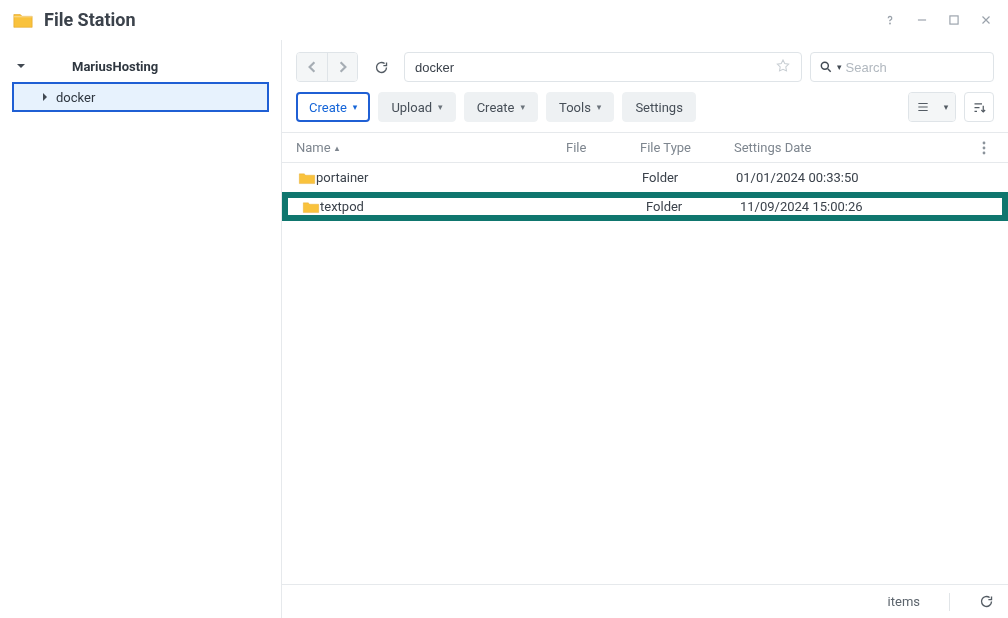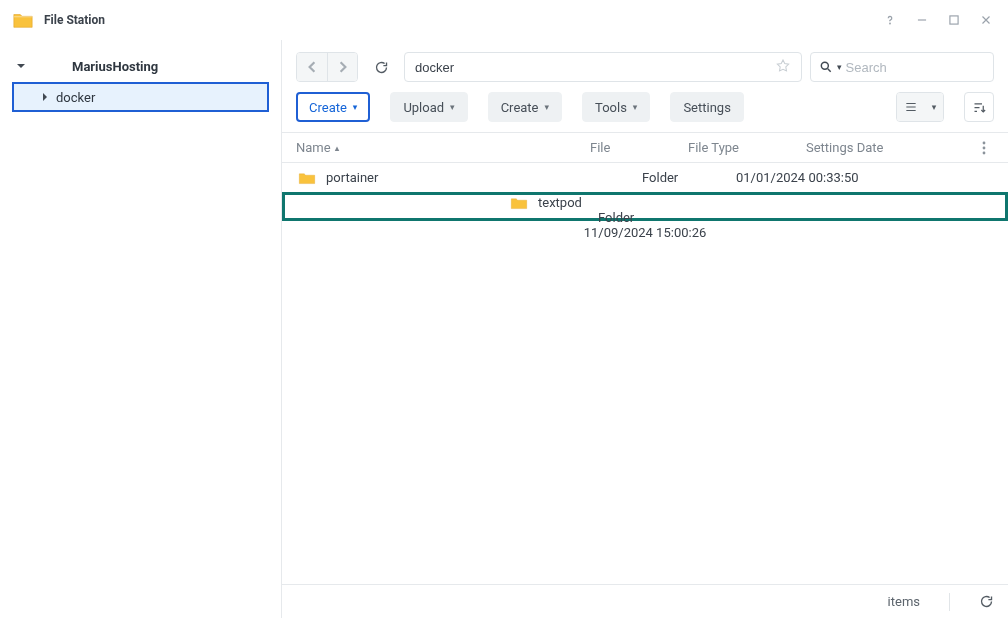--- a/index.html
+++ b/index.html
@@ -19,21 +19,21 @@
     height: 40px;
     padding: 0 10px 0 12px;
     border-bottom: 1px solid #ffffff;
   }
   .titlebar .app-icon {
     width: 22px; height: 22px;
     margin-right: 10px;
   }
   .titlebar .title {
     font-weight: 700;
-    font-size: 12px;
+    font-size: 18px;
     color: #3b424b;
     flex: 0 0 auto;
   }
   .titlebar .spacer { flex: 1; }
   .titlebar .win-btn {
     width: 24px; height: 24px;
     display: flex; align-items: center; justify-content: center;
     color: #9aa2ab;
     margin-left: 8px;
     cursor: pointer;
@@ -156,21 +156,21 @@
   .searchbox .sdrop { color: #414952; font-size: 9px; }
   .searchbox input {
     flex:1; border:none; outline:none; font-size:13px; color:#3b424b;
     background: transparent;
   }
   .searchbox input::placeholder { color: #b1b8bf; }
   
   .row2 {
     display: flex;
     align-items: center;
-    gap: 20px;
+    gap: 8px;
     padding: 4px 14px 10px 14px;
   }
   .btn {
     height: 30px;
     padding: 9px 12px;
     background: #eef1f3;
     border: 1px solid #eef1f3;
     border-radius: 4px;
     display:flex; align-items:center; gap:6px;
     color: #474f58;
@@ -211,41 +211,40 @@
   
   .table-wrap { flex:1; position:relative; border-top: 1px solid #e6e9ec;}
   .thead {
     display:flex;
     height: 30px;
     align-items:center;
     border-bottom: 1px solid #e6e9ec;
     color: #7e868f;
     font-size: 13px;
     padding: 0 14px;
-    gap: 24px;
   }
   .th { display:flex; align-items:center; gap:4px;}
   .th-name { width: 270px; }
   .th-size { width: 74px; }
   .th-type { width: 94px; }
   .th-date { flex:1; }
   .th-menu { width: 20px; display:flex; justify-content:center; cursor:pointer;}
   .th .sorta { font-size:9px; color:#7e868f;}
   .tbody { }
   .trow {
     display:flex;
     align-items:center;
     height: 29px;
     padding: 0 14px;
     color:#3b424b;
     cursor:pointer;
     border: 2px solid transparent;
   }
-  .trow.sel { border: 3px solid #0f766e; flex-direction: column; }
-  .cell-name { width:270px; display:flex; align-items:center; gap:10px;}
+  .trow.sel { border: 6px solid #0f766e; }
+  .cell-name { width:270px; display:flex; align-items:center; }
   .cell-size { width:74px; }
   .cell-type { width:94px; }
   .cell-date { flex:1; }
   .foldicon { width:18px; height:14px; display:flex;}
   
   .footer {
     height: 34px;
     border-top: 1px solid #e6e9ec;
     display:flex;
     align-items:center;

